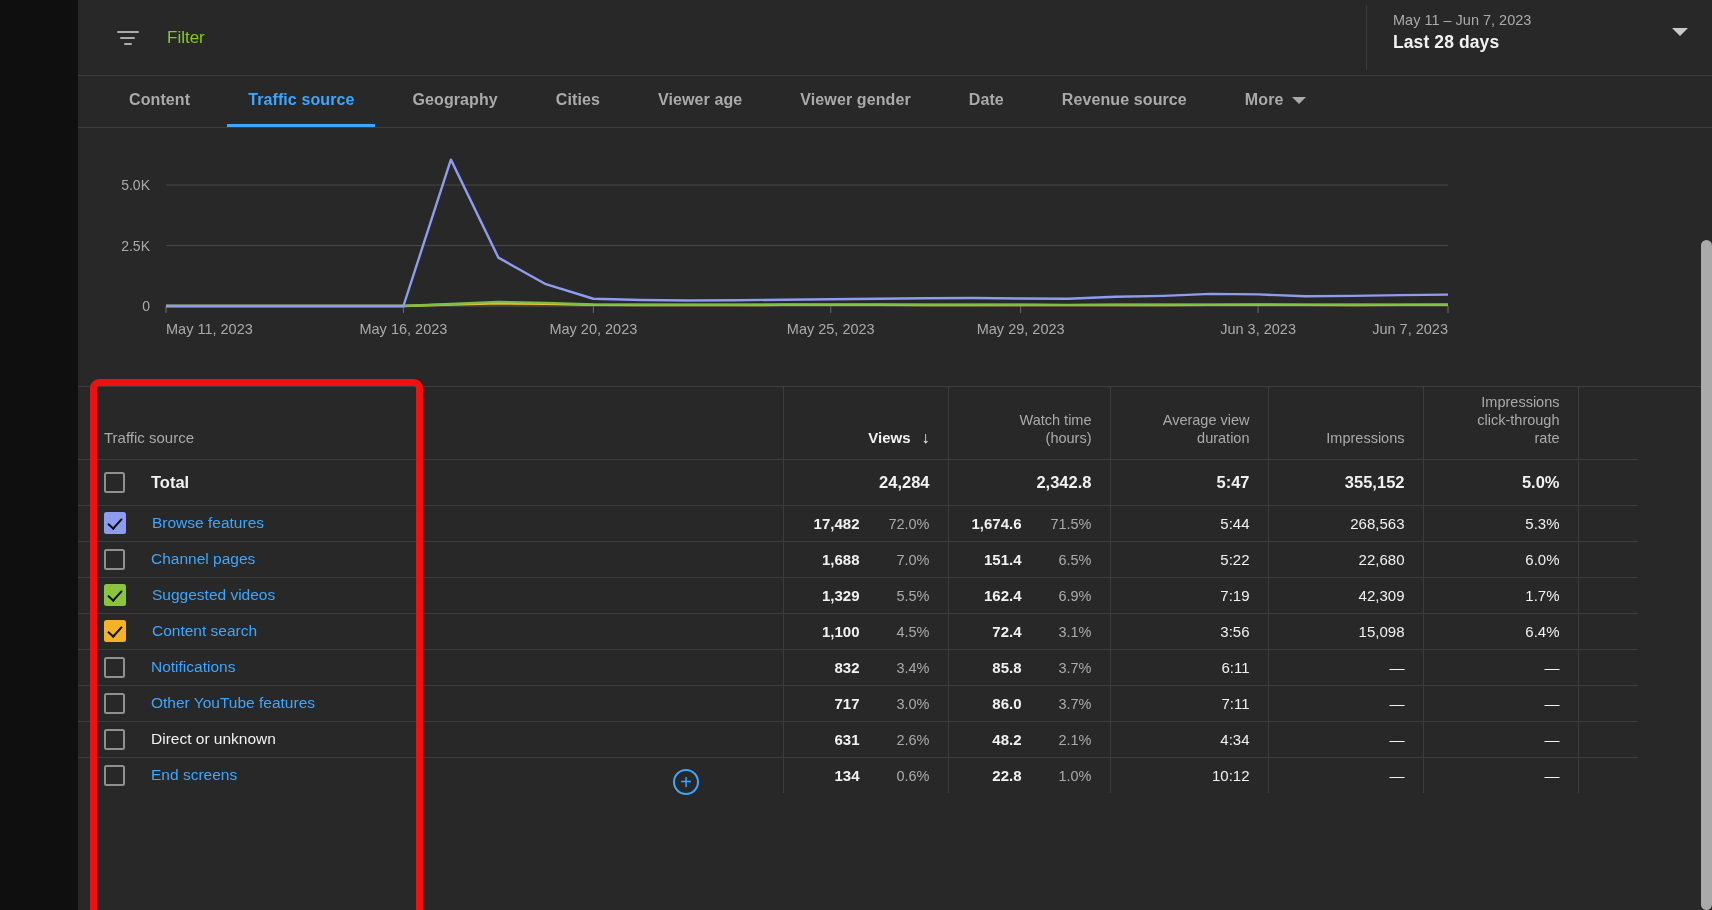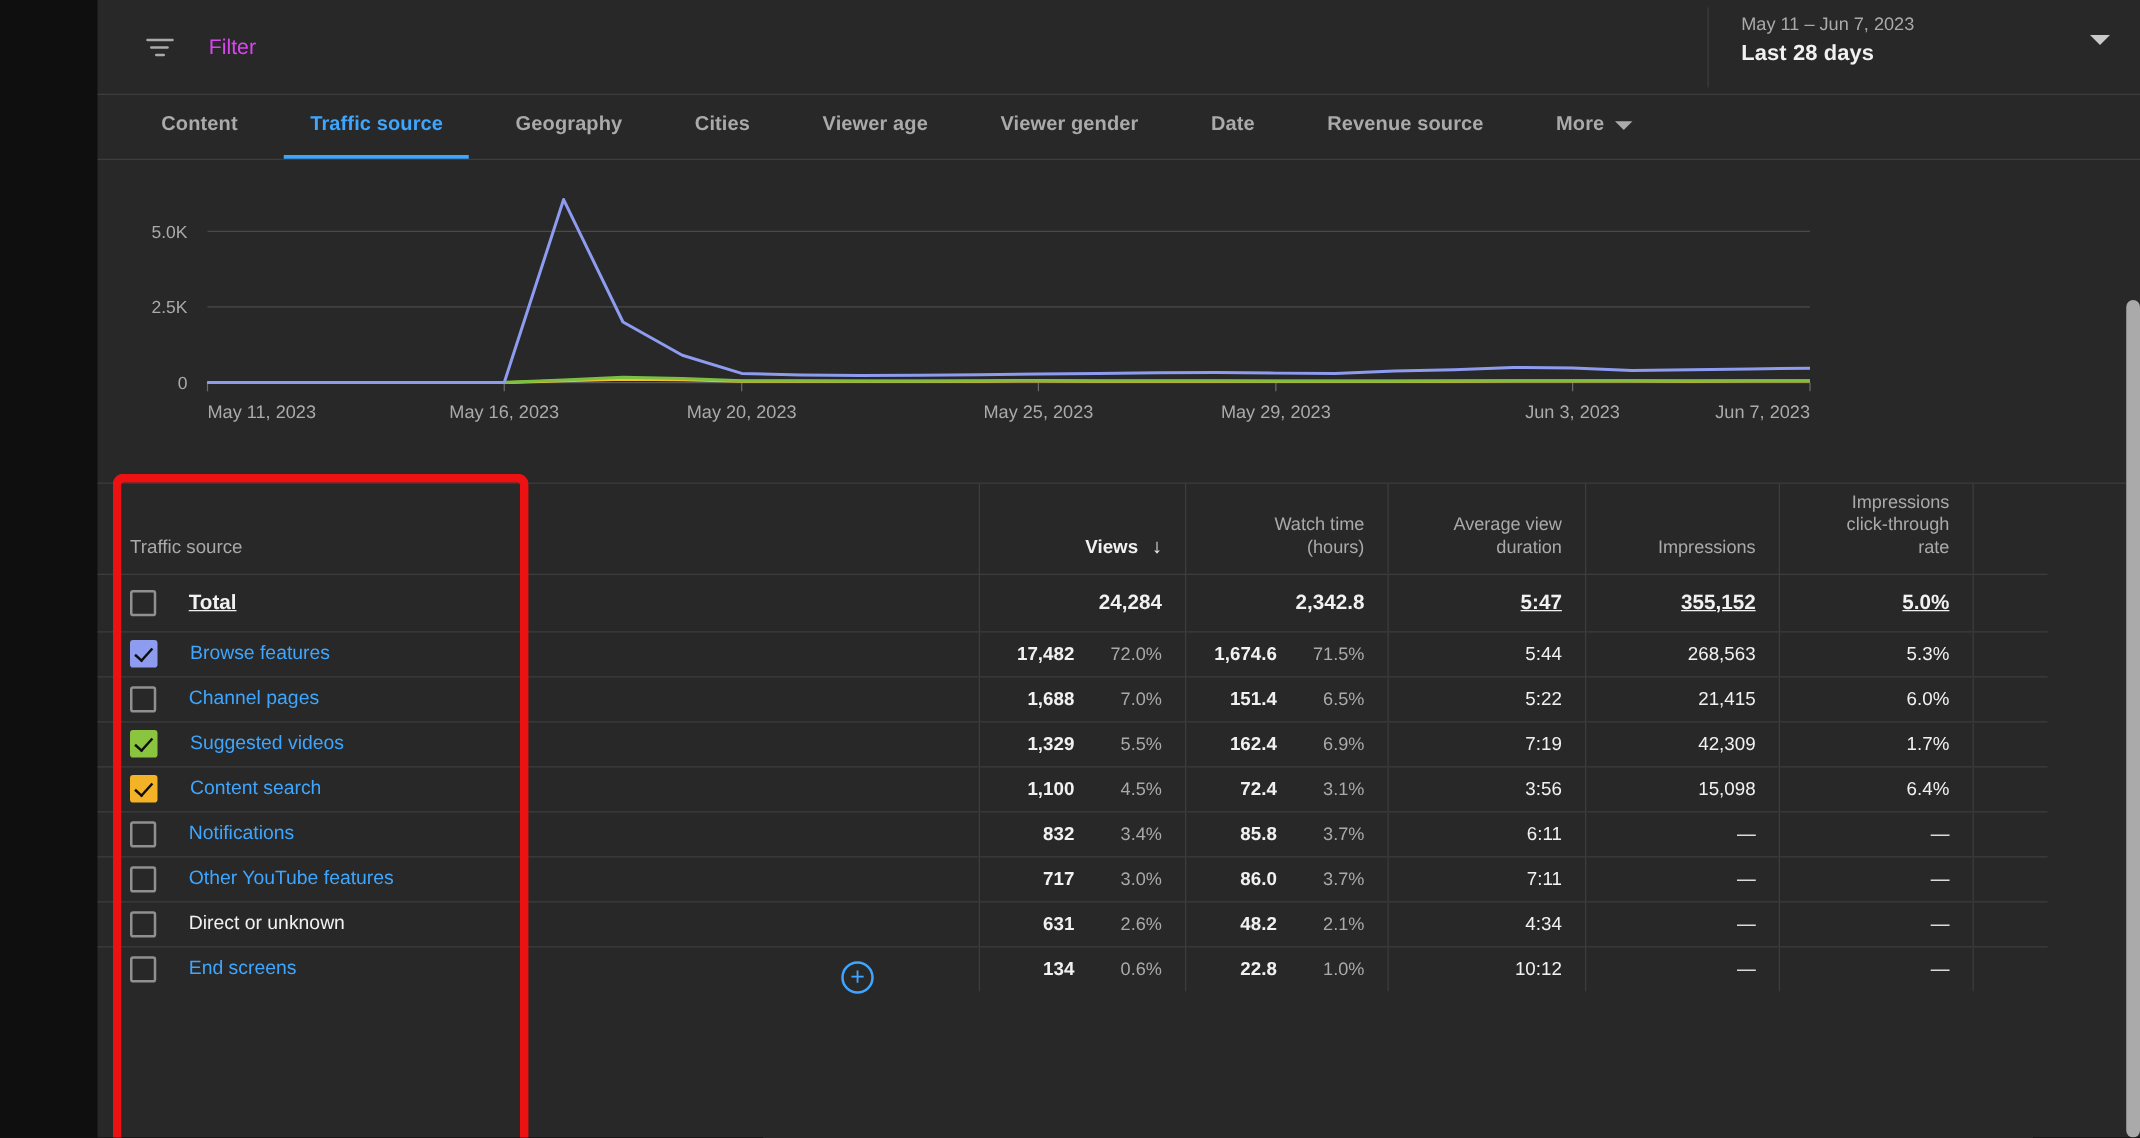--- a/index.html
+++ b/index.html
@@ -21,21 +21,21 @@
   .filterbar {
     position: relative; height: 76px; border-bottom: 1px solid #3d3d3d;
     display: flex; align-items: center;
   }
   .filter-left { display: flex; align-items: center; padding-left: 37px; flex: 1; }
   .filter-icon { width: 26px; height: 26px; position: relative; margin-right: 26px; }
   .filter-icon i { position: absolute; left: 2px; background: #aaa; height: 2px; border-radius: 1px; }
   .filter-icon i:nth-child(1) { top: 6px;  width: 22px; }
   .filter-icon i:nth-child(2) { top: 12px; width: 15px; left: 5px; }
   .filter-icon i:nth-child(3) { top: 18px; width: 8px;  left: 9px; }
-  .filter-placeholder { color: #d946ef; font-size: 17px; }
+  .filter-placeholder { color: #84cc16; font-size: 17px; }
 
   .daterange {
     display: flex; align-items: center; height: 64px;
     border-left: 1px solid #3d3d3d; padding: 0 24px 12px 26px; min-width: 346px;
   }
   .dr-text { flex: 1; }
   .dr-range { color: #aaaaaa; font-size: 14.5px; line-height: 20px; }
   .dr-label { color: #f1f1f1; font-size: 17.5px; font-weight: bold; line-height: 24px; letter-spacing: .1px; }
   .dr-caret {
     width: 0; height: 0; margin-left: 30px;
@@ -83,21 +83,21 @@
   .views-head { display: inline-flex; align-items: center; gap: 11px; color: #f1f1f1; font-weight: bold; font-size: 15px; }
   .sort-arrow { color: #f1f1f1; font-size: 16px; }
 
   tbody td {
     height: 36px; padding: 0 18px; border-top: 1px solid #3d3d3d;
     border-left: 1px solid #3d3d3d; color: #f1f1f1; font-size: 15px; text-align: right;
     white-space: nowrap;
   }
   tbody td.c-src { border-left: none; text-align: left; padding-left: 26px; }
   tbody td.c-sp  { border-left: none; }
-  tr.total td { height: 46px; font-weight: bold; font-size: 16.5px; text-decoration: underline; }
+  tr.total td { height: 46px; font-weight: bold; font-size: 16.5px; }
   .srccell { display: flex; align-items: center; gap: 26px; }
   .cbox {
     width: 21px; height: 21px; border: 2px solid #909090; border-radius: 2.5px;
     flex: 0 0 21px; position: relative; background: transparent;
   }
   .cbox.on { border: none; width: 22px; height: 22px; flex-basis: 22px; border-radius: 2.5px; }
   .cbox.on::after {
     content: ""; position: absolute; left: 7px; top: 2.5px;
     width: 6px; height: 12px; border: solid #0f0f0f; border-width: 0 2.6px 2.6px 0;
     transform: rotate(42deg);
@@ -276,21 +276,21 @@
               <td class="c-src">
                 <div class="srccell">
                   <span class="cbox"></span>
                   <span class="srclabel">Channel pages</span>
                 </div>
               </td>
               <td class="c-sp"></td>
               <td><span class="pairval numval">1,688</span><span class="pct">7.0%</span></td>
               <td><span class="pairval numval">151.4</span><span class="pct">6.5%</span></td>
               <td>5:22</td>
-              <td>21,415</td>
+              <td>22,680</td>
               <td>6.0%</td>
               <td></td>
             </tr>
             <tr>
               <td class="c-src">
                 <div class="srccell">
                   <span class="cbox on" style="background: rgb(139, 197, 63);"></span>
                   <span class="srclabel">Suggested videos</span>
                 </div>
               </td>

